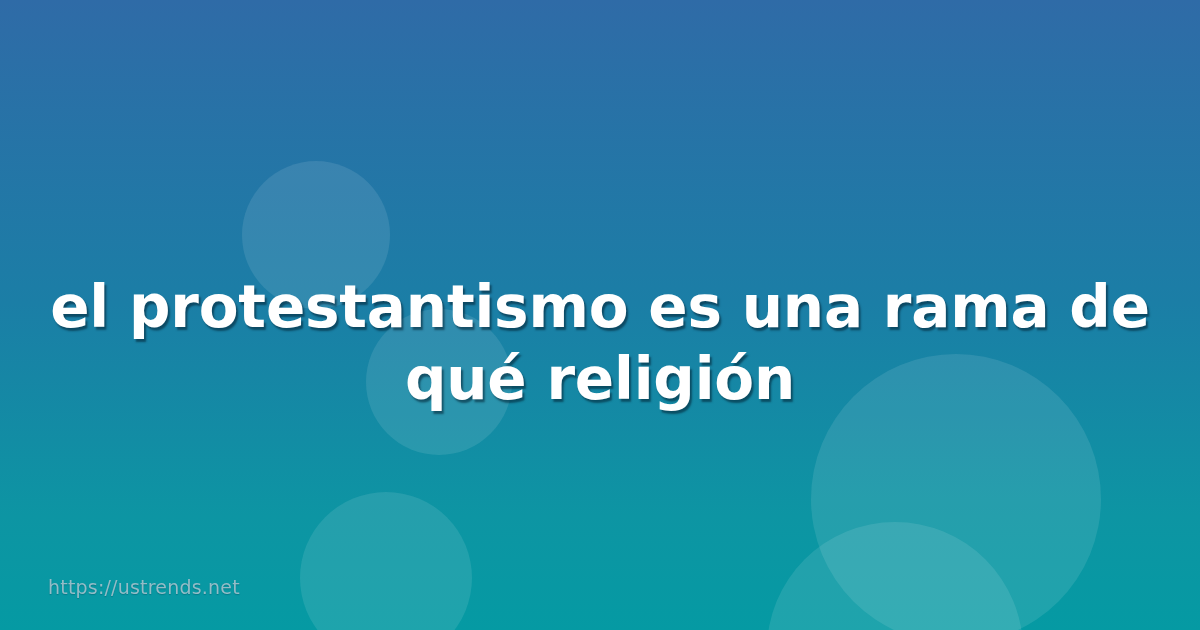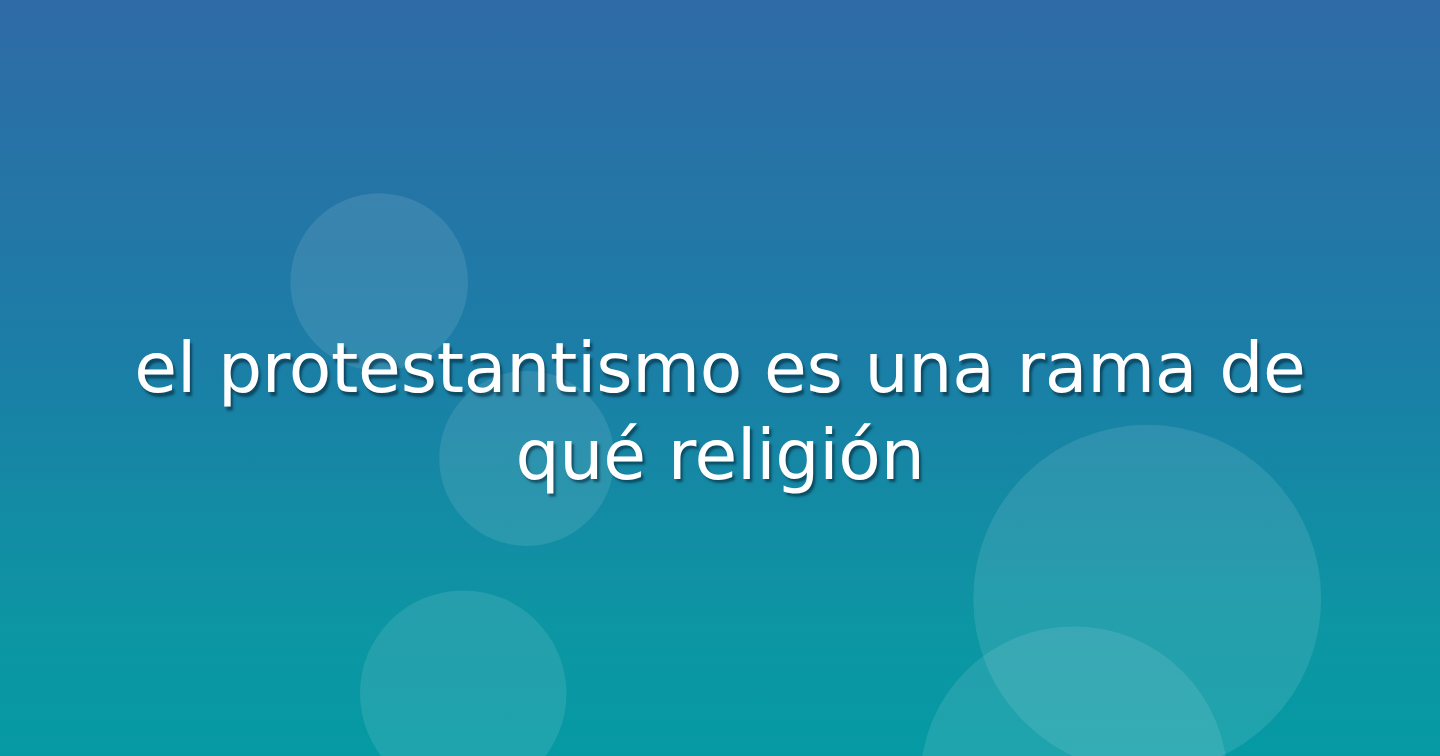--- a/index.html
+++ b/index.html
@@ -42,21 +42,21 @@
     position: absolute;
     left: 0;
     right: 0;
     top: 232px;
     padding: 0 25px;
     box-sizing: border-box;
     text-align: center;
     color: #ffffff;
     font-size: 58px;
     line-height: 72px;
-    font-weight: 400;
+    font-weight: 700;
     letter-spacing: -0.2px;
     text-shadow: 2px 3px 2px rgba(0, 30, 45, 0.55);
     white-space: pre-line;
   }
 
   #site-url {
     position: absolute;
     left: 48px;
     bottom: 32px;
     font-size: 19px;
@@ -75,14 +75,15 @@
     <div class="bubble" id="bubble-1"></div>
     <div class="bubble" id="bubble-2"></div>
     <div class="bubble" id="bubble-3"></div>
     <div class="bubble" id="bubble-4"></div>
     <div class="bubble" id="bubble-5"></div>
   </div>
 
   <h1 id="headline">el protestantismo es una rama de
 qué religión</h1>
 
+  <div id="site-url">https://ustrends.net</div>
 
 </div>
 
 </body></html>

